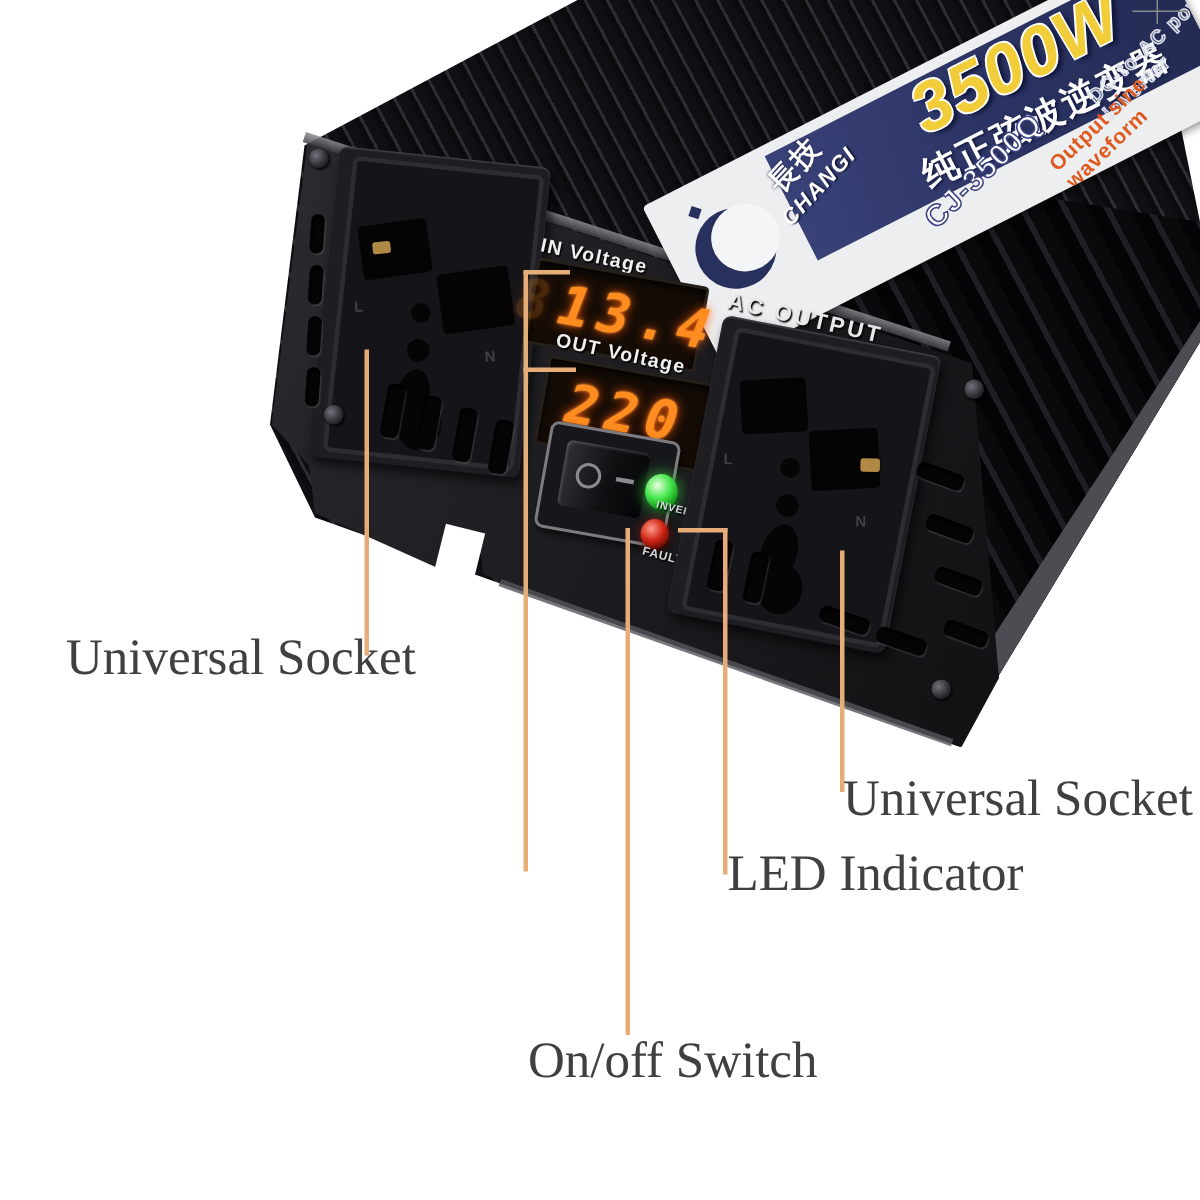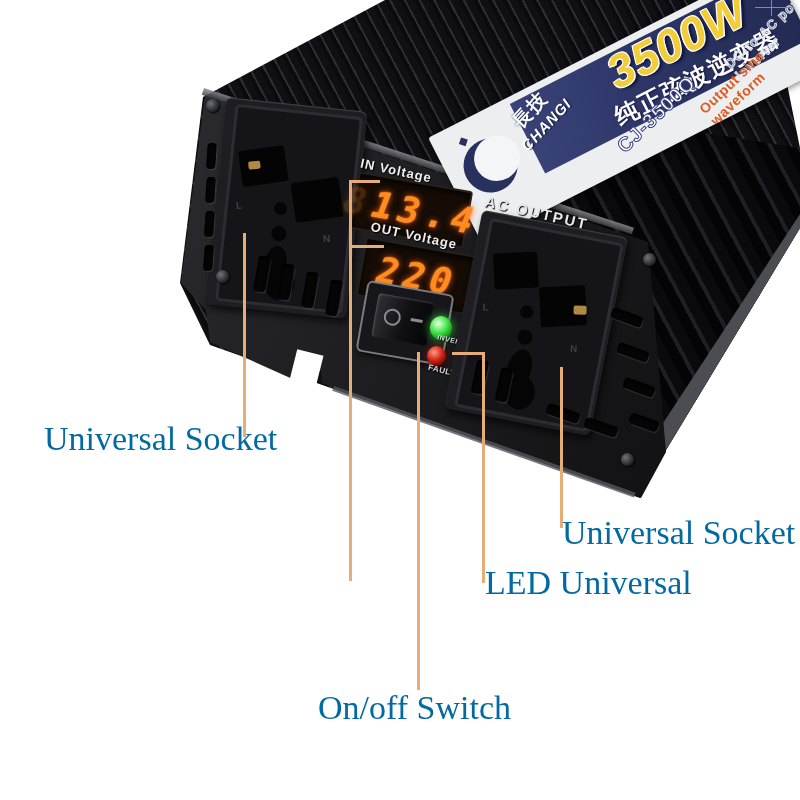--- a/index.html
+++ b/index.html
@@ -104,21 +104,21 @@
 
   
   .vslot{background:#050506;border-radius:4px;
     box-shadow:inset 1px 2px 3px #000,1px 1px 1px rgba(130,130,140,.28);}
   .screw{width:13px;height:13px;border-radius:50%;
     background:radial-gradient(circle at 35% 35%,#71717a,#2b2b30 60%,#0b0b0d);
     box-shadow:1px 1px 2px #000;}
 
   
   .leader{background:#e7ad79;}
-  .callout{font-family:"Liberation Serif",serif;font-size:34px;color:#0369a1;white-space:nowrap;}
+  .callout{font-family:"Liberation Serif",serif;font-size:34px;color:#404040;white-space:nowrap;}
 
   .cross-h{left:755px;top:7px;width:37px;height:1px;background:#8a8a8a;}
   .cross-v{left:771px;top:0px;width:1px;height:16px;background:#8a8a8a;}
 </style>
 </head>
 <body>
 
 <div class="stage">
 
   <div class="device-base"></div>
@@ -222,16 +222,16 @@
   <div class="abs leader" style="left:349px;top:181px;width:3px;height:400px;"></div>
   <div class="abs leader" style="left:349px;top:180px;width:31px;height:3px;"></div>
   <div class="abs leader" style="left:349px;top:245px;width:35px;height:3px;"></div>
   <div class="abs leader" style="left:417px;top:352px;width:3px;height:338px;"></div>
   <div class="abs leader" style="left:452px;top:352px;width:33px;height:3px;"></div>
   <div class="abs leader" style="left:482px;top:352px;width:3px;height:231px;"></div>
   <div class="abs leader" style="left:560px;top:367px;width:3px;height:161px;"></div>
 
   <div class="abs callout" style="left:44px;top:420px;">Universal Socket</div>
   <div class="abs callout" style="left:562px;top:514px;">Universal Socket</div>
-  <div class="abs callout" style="left:485px;top:564px;">LED Universal</div>
-  <div class="abs callout" style="left:318px;top:689px;">On/off Switch</div>
+  <div class="abs callout" style="left:485px;top:564px;">LED Indicator</div>
+  <div class="abs callout" style="left:352px;top:689px;">On/off Switch</div>
 
 </div>
 
 </body></html>

